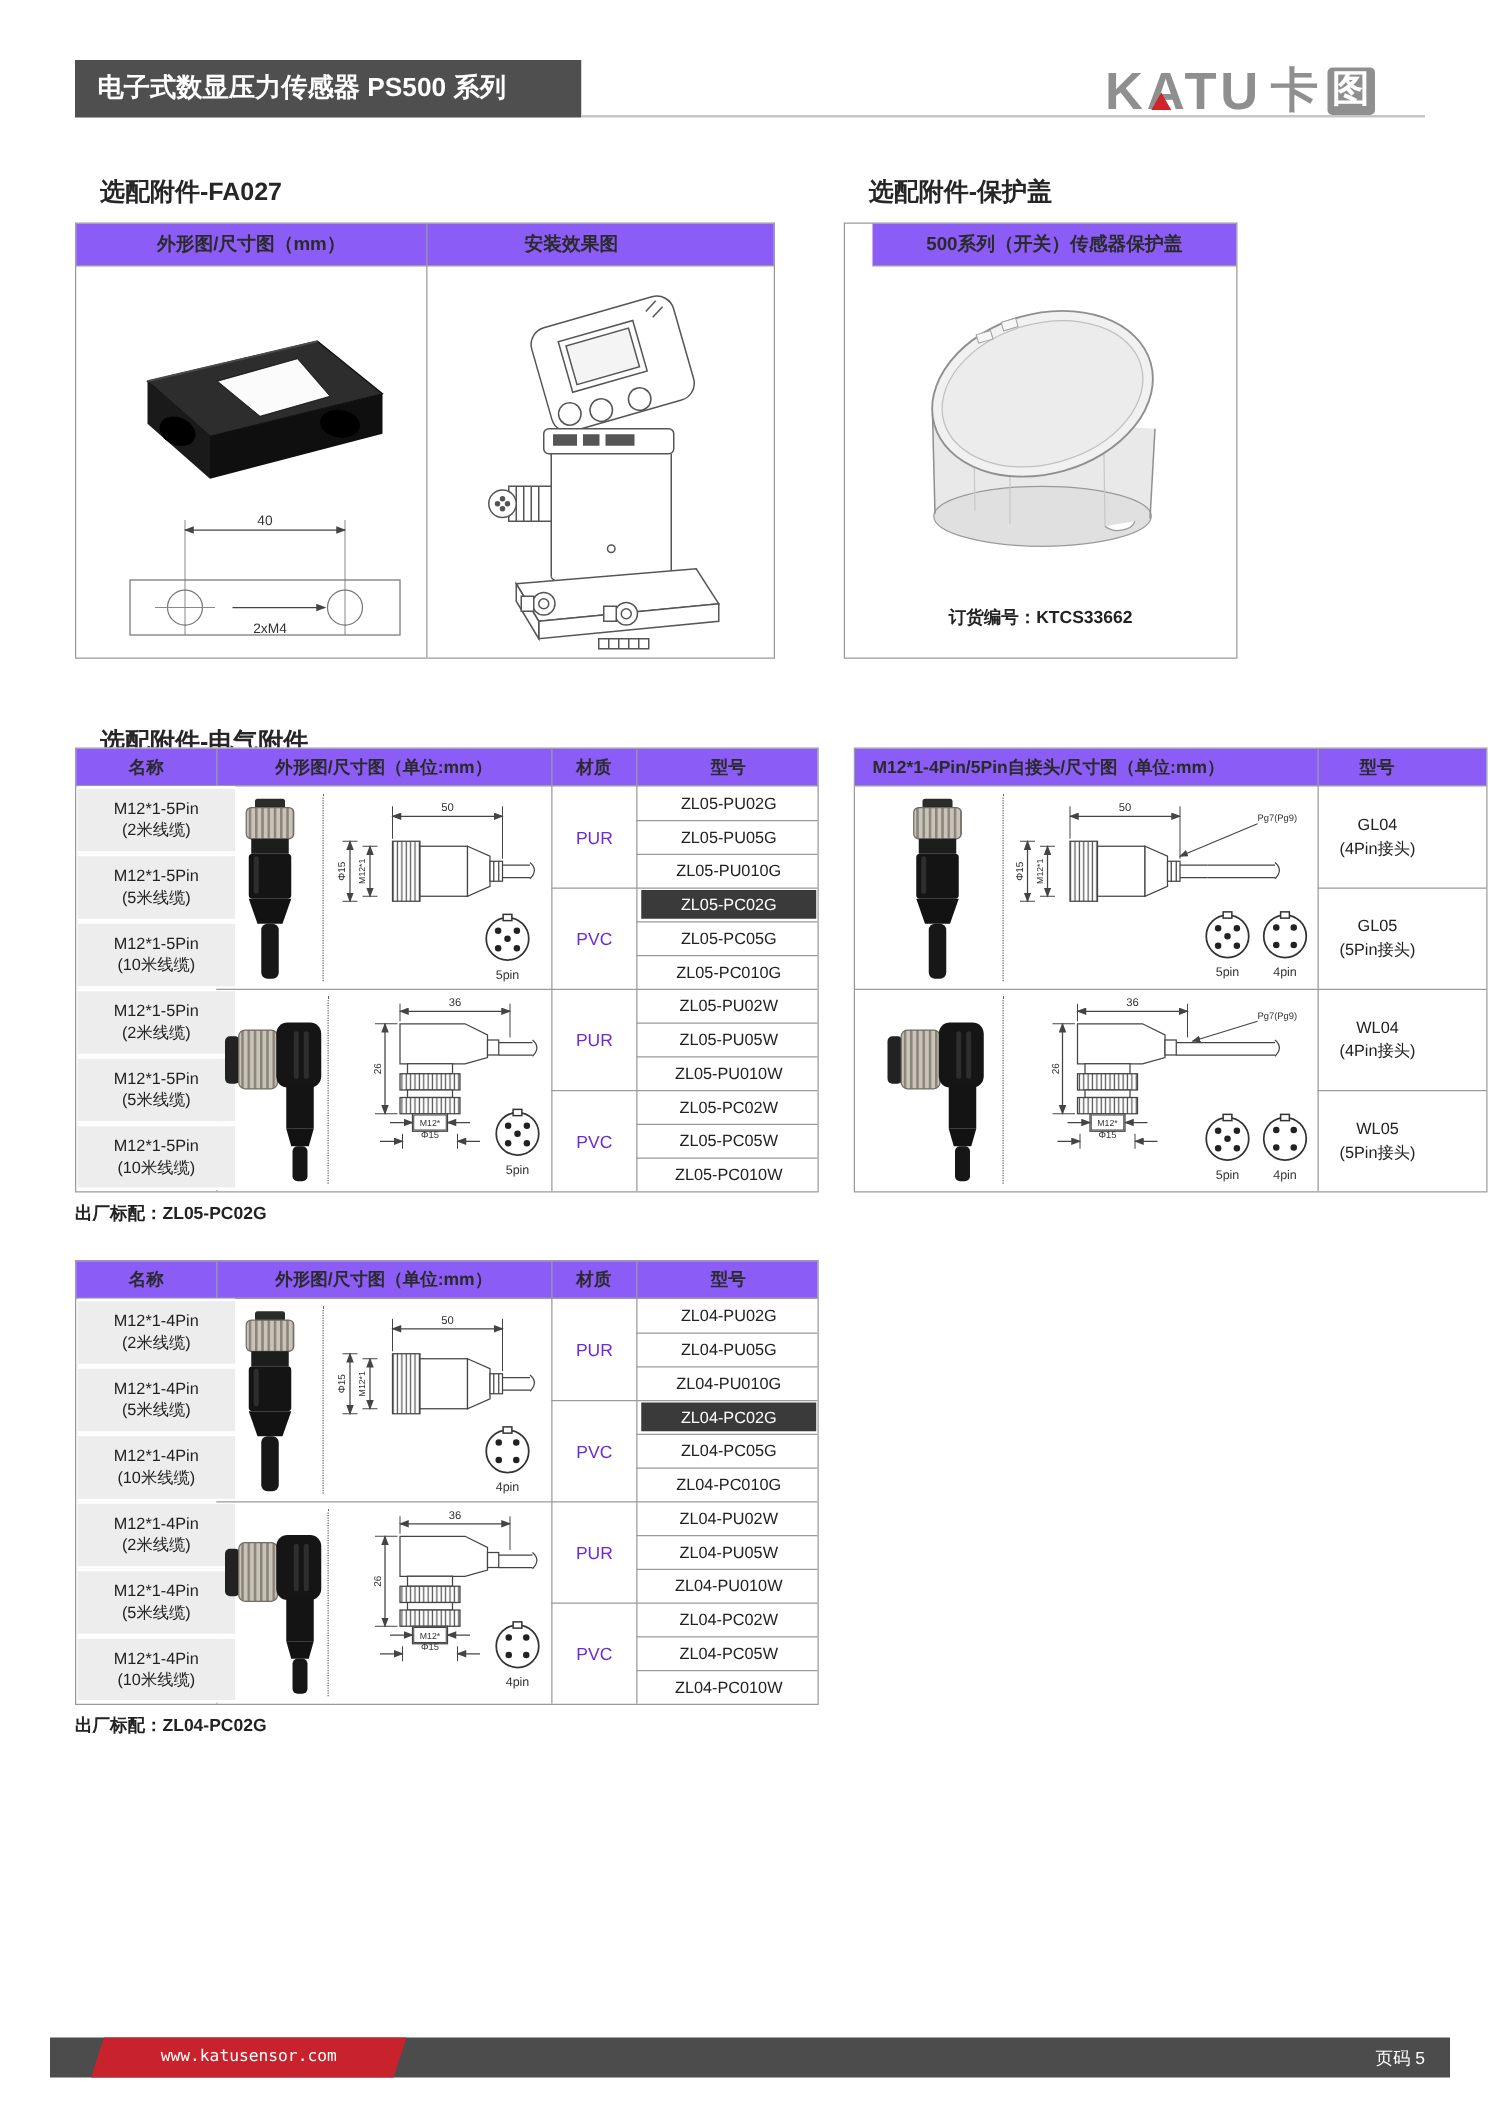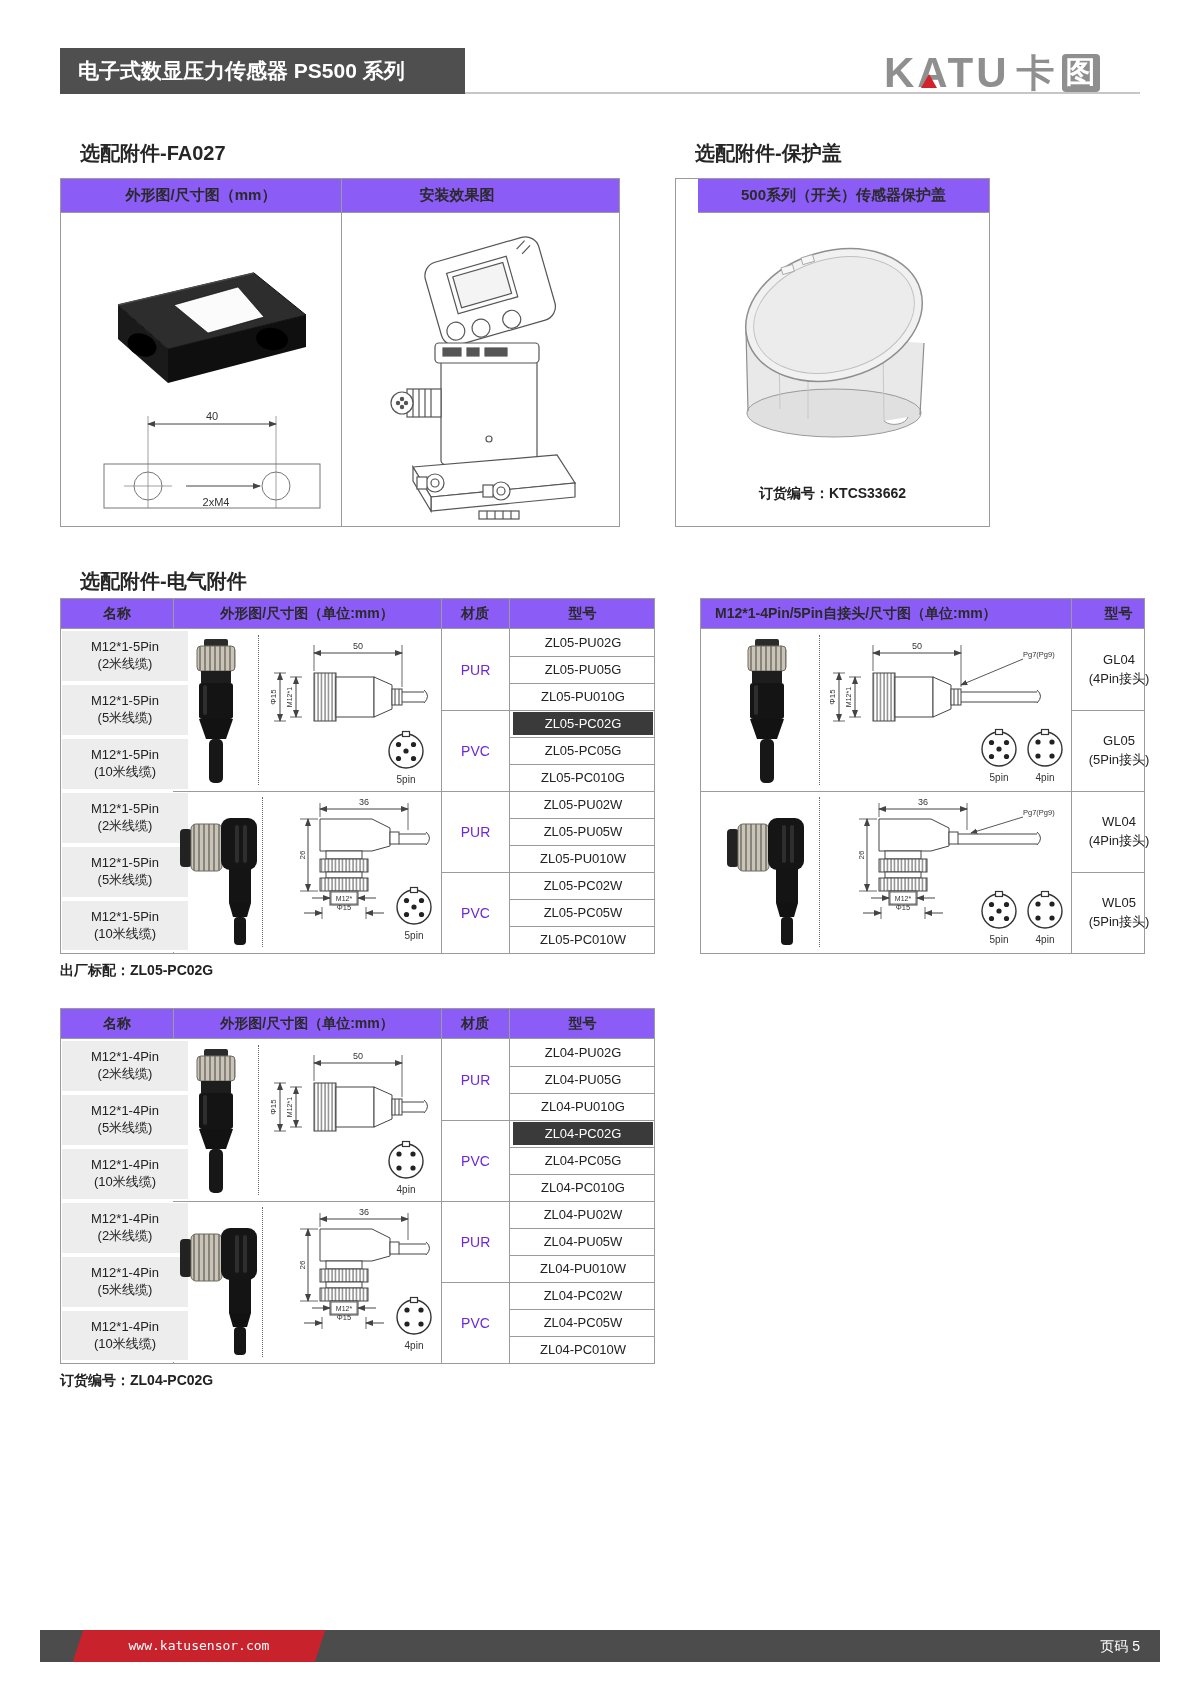--- a/index.html
+++ b/index.html
@@ -263,21 +263,21 @@
         <ellipse cx="100" cy="92" rx="90" ry="64" fill="#f1f1f1" stroke="#8f8f8f" stroke-width="1.5"></ellipse>
         <ellipse cx="100" cy="92" rx="82" ry="56" fill="#ececec" stroke="#c0c0c0" stroke-width="1"></ellipse>
         <rect x="62" y="32" width="12" height="7" fill="#f7f7f7" stroke="#9f9f9f" stroke-width="0.8"></rect>
         <rect x="84" y="28" width="12" height="7" fill="#f7f7f7" stroke="#9f9f9f" stroke-width="0.8"></rect>
       </g>
       <path d="M150,198 a14,10 0 0 0 24,-4" fill="#fff" stroke="#9a9a9a" stroke-width="1"></path>
     </svg>
     <div class="order">订货编号：KTCS33662</div>
   </div>
 
-  <div class="sec-title" style="left:60px;top:568px;">选配附件-电气附件</div>
+  <div class="sec-title" style="left:60px;top:580px;">选配附件-电气附件</div>
 
   <div class="box-table" style="left:60px;top:598px;width:595px;height:356px;">
     <div class="thead" style="height:30px;">
       <span class="hc" style="left:0;width:112px;font-size:14px;">名称</span>
       <span class="hc" style="left:112px;width:268px;font-size:14px;">外形图/尺寸图（单位:mm）</span>
       <span class="hc" style="left:380px;width:68px;font-size:14px;">材质</span>
       <span class="hc" style="left:448px;width:147px;font-size:14px;">型号</span>
     </div>
     <div class="vl" style="left:112px;"></div>
     <div class="vl" style="left:380px;"></div>
@@ -365,21 +365,21 @@
     <div class="mdcell" style="top:138px;">ZL05-PC05G</div>
     <div class="mdcell" style="top:165px;">ZL05-PC010G</div>
     <div class="mdcell" style="top:192px;">ZL05-PU02W</div>
     <div class="mdcell" style="top:219px;">ZL05-PU05W</div>
     <div class="mdcell" style="top:246px;">ZL05-PU010W</div>
     <div class="mdcell" style="top:273px;">ZL05-PC02W</div>
     <div class="mdcell" style="top:300px;">ZL05-PC05W</div>
     <div class="mdcell" style="top:327px;">ZL05-PC010W</div>
   </div>
 
-  <div class="box-table" style="left:700px;top:598px;width:445px;height:356px;">
+  <div class="box-table" style="left:683px;top:598px;width:507px;height:356px;">
     <div class="thead" style="height:30px;">
       <span class="hc left" style="left:0;width:370px;font-size:14px;">M12*1-4Pin/5Pin自接头/尺寸图（单位:mm）</span>
       <span class="hc" style="left:370px;width:95px;font-size:14px;">型号</span>
     </div>
     <div class="vl" style="left:370px;"></div>
     <div class="hline" style="top:111px;left:370px;"></div>
     <div class="hline" style="top:192px;left:0;"></div>
     <div class="hline" style="top:273px;left:370px;"></div>
 
     <div class="icellB" style="top:30px;">
@@ -538,21 +538,21 @@
     <div class="mdcell" style="top:138px;">ZL04-PC05G</div>
     <div class="mdcell" style="top:165px;">ZL04-PC010G</div>
     <div class="mdcell" style="top:192px;">ZL04-PU02W</div>
     <div class="mdcell" style="top:219px;">ZL04-PU05W</div>
     <div class="mdcell" style="top:246px;">ZL04-PU010W</div>
     <div class="mdcell" style="top:273px;">ZL04-PC02W</div>
     <div class="mdcell" style="top:300px;">ZL04-PC05W</div>
     <div class="mdcell" style="top:327px;">ZL04-PC010W</div>
   </div>
 
-  <div class="std" style="left:60px;top:1372px;">订货编号：ZL04-PC02G</div>
+  <div class="std" style="left:60px;top:1372px;">出厂标配：ZL04-PC02G</div>
 
   <div class="foot-bar"></div>
   <div class="foot-red">
     <span>www.katusensor.com</span>
   </div>
   <div class="foot-page">页码 5</div>
 
 </div>
 
 </body></html>

